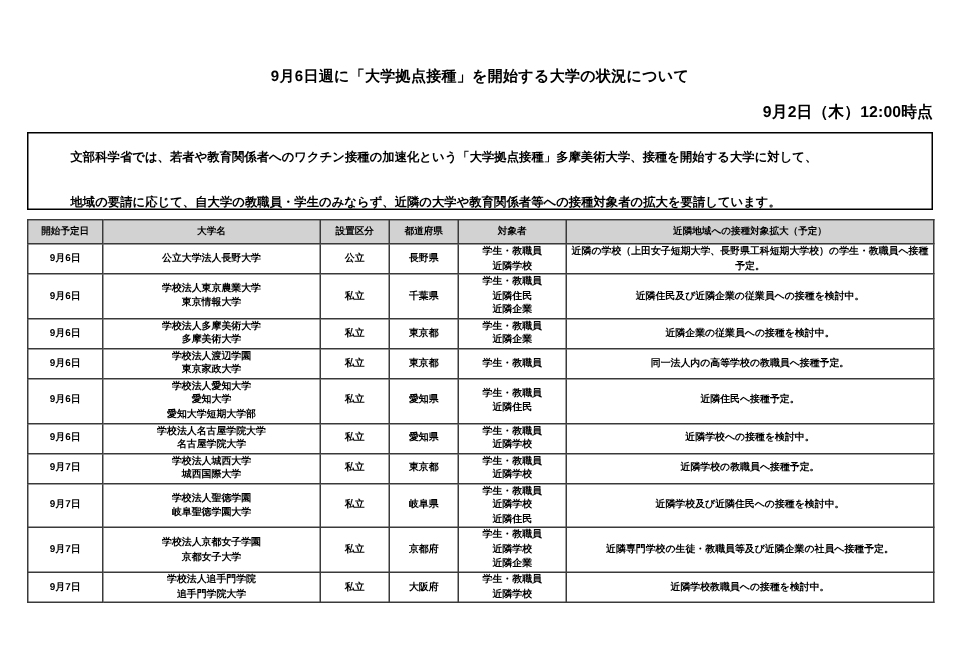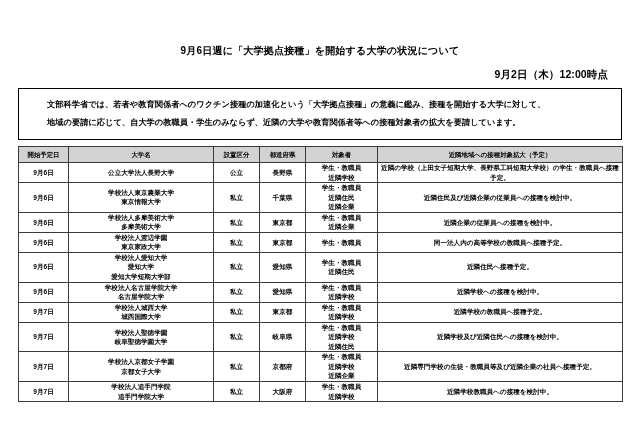--- a/index.html
+++ b/index.html
@@ -30,21 +30,21 @@
     text-align: center;
     font-size: 10px;
     font-weight: bold;
     letter-spacing: 0.2px;
     white-space: nowrap;
   }
 
   
   .doc-timestamp {
     position: absolute;
-    right: 32px;
+    right: 18px;
     top: 68px;
     font-size: 10.5px;
     font-weight: bold;
     letter-spacing: 0.1px;
     white-space: nowrap;
   }
 
   
   .notice-box {
     position: absolute;
@@ -58,21 +58,21 @@
   }
   .notice-line {
     position: absolute;
     left: 28px;
     font-size: 8.2px;
     font-weight: bold;
     letter-spacing: 0.05px;
     white-space: nowrap;
   }
   .notice-line-1 { top: 10px; }
-  .notice-line-2 { top: 28px; }
+  .notice-line-2 { top: 40px; }
 
   
   .table-wrap {
     position: absolute;
     left: 18px;
     top: 146px;
     width: 604px;
   }
   table.vax-table {
     border-collapse: collapse;
@@ -116,21 +116,21 @@
 </head>
 <body>
 
 <div class="page">
 
   <div class="doc-title">9月6日週に「大学拠点接種」を開始する大学の状況について</div>
 
   <div class="doc-timestamp">9月2日（木）12:00時点</div>
 
   <div class="notice-box">
-    <div class="notice-line notice-line-1">文部科学省では、若者や教育関係者へのワクチン接種の加速化という「大学拠点接種」の意義に鑑み、接種を開始する大学に対して、</div>
+    <div class="notice-line notice-line-1">文部科学省では、若者や教育関係者へのワクチン接種の加速化という「大学拠点接種」多摩美術大学、接種を開始する大学に対して、</div>
     <div class="notice-line notice-line-2">地域の要請に応じて、自大学の教職員・学生のみならず、近隣の大学や教育関係者等への接種対象者の拡大を要請しています。</div>
   </div>
 
   <div class="table-wrap">
     <table class="vax-table">
       <colgroup>
         <col class="col-date">
         <col class="col-name">
         <col class="col-type">
         <col class="col-pref">

